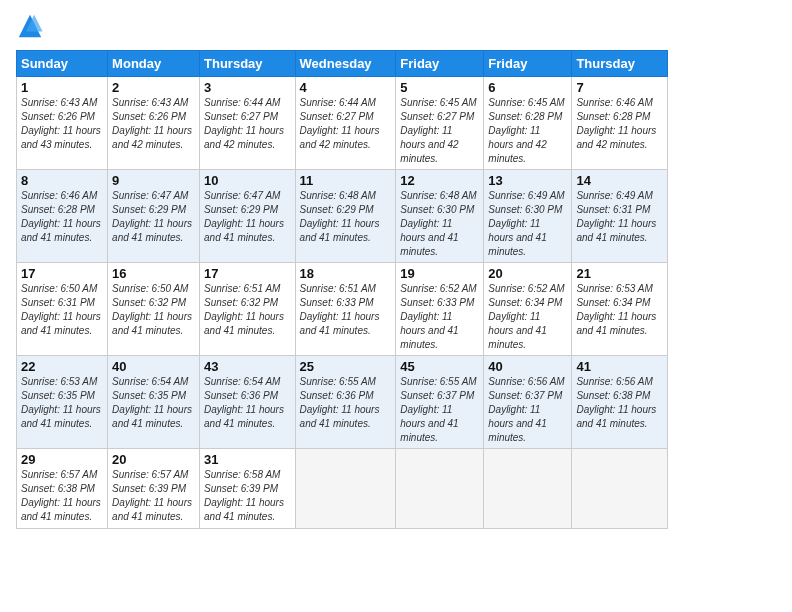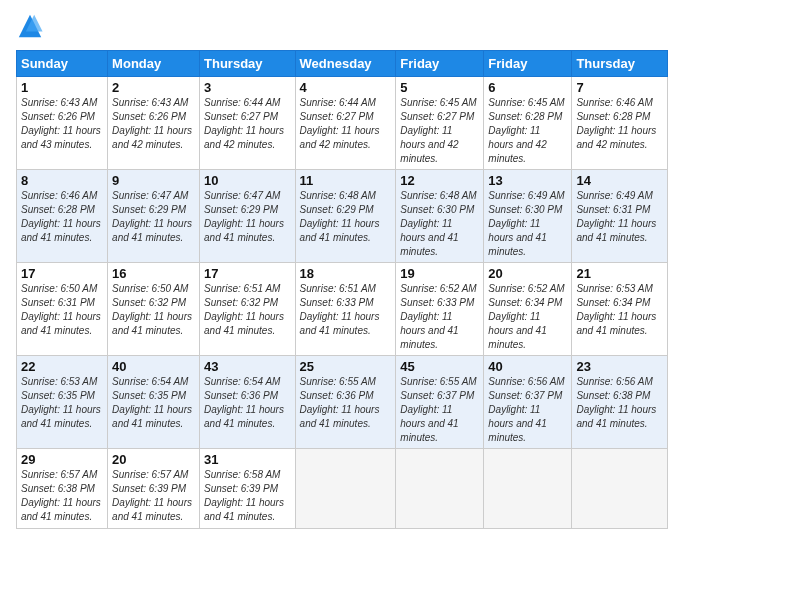--- a/index.html
+++ b/index.html
@@ -237,21 +237,21 @@
       </td>
           <td>
         <span class="day-num">45</span>
         <div class="day-detail">Sunrise: 6:55 AM<br>Sunset: 6:37 PM<br>Daylight: 11 hours and 41 minutes.</div>
       </td>
           <td>
         <span class="day-num">40</span>
         <div class="day-detail">Sunrise: 6:56 AM<br>Sunset: 6:37 PM<br>Daylight: 11 hours and 41 minutes.</div>
       </td>
           <td>
-        <span class="day-num">23</span>
+        <span class="day-num">41</span>
         <div class="day-detail">Sunrise: 6:56 AM<br>Sunset: 6:38 PM<br>Daylight: 11 hours and 41 minutes.</div>
       </td>
         </tr>
         <tr>
           <td>
         <span class="day-num">29</span>
         <div class="day-detail">Sunrise: 6:57 AM<br>Sunset: 6:38 PM<br>Daylight: 11 hours and 41 minutes.</div>
       </td>
           <td>
         <span class="day-num">20</span>

